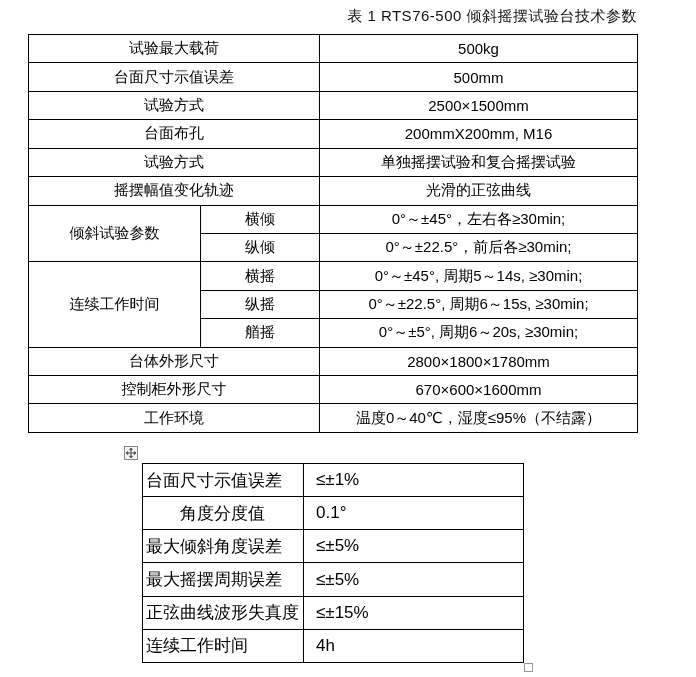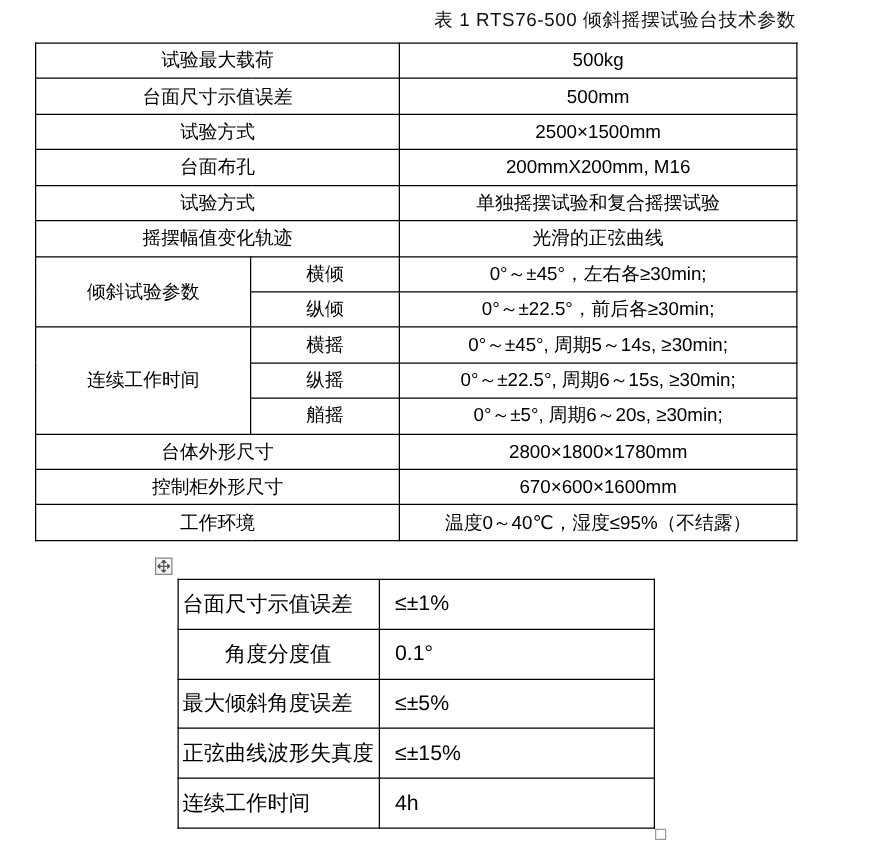--- a/index.html
+++ b/index.html
@@ -183,20 +183,24 @@
       </tr>
       <tr>
         <td class="t2-label center">角度分度值</td>
         <td class="t2-value">0.1°</td>
       </tr>
       <tr>
         <td class="t2-label">最大倾斜角度误差</td>
         <td class="t2-value">≤±5%</td>
       </tr>
       <tr>
+        <td class="t2-label">最大摇摆周期误差</td>
+        <td class="t2-value">≤±5%</td>
+      </tr>
+      <tr>
         <td class="t2-label">正弦曲线波形失真度</td>
         <td class="t2-value">≤±15%</td>
       </tr>
       <tr>
         <td class="t2-label">连续工作时间</td>
         <td class="t2-value">4h</td>
       </tr>
     </tbody>
   </table>
 

